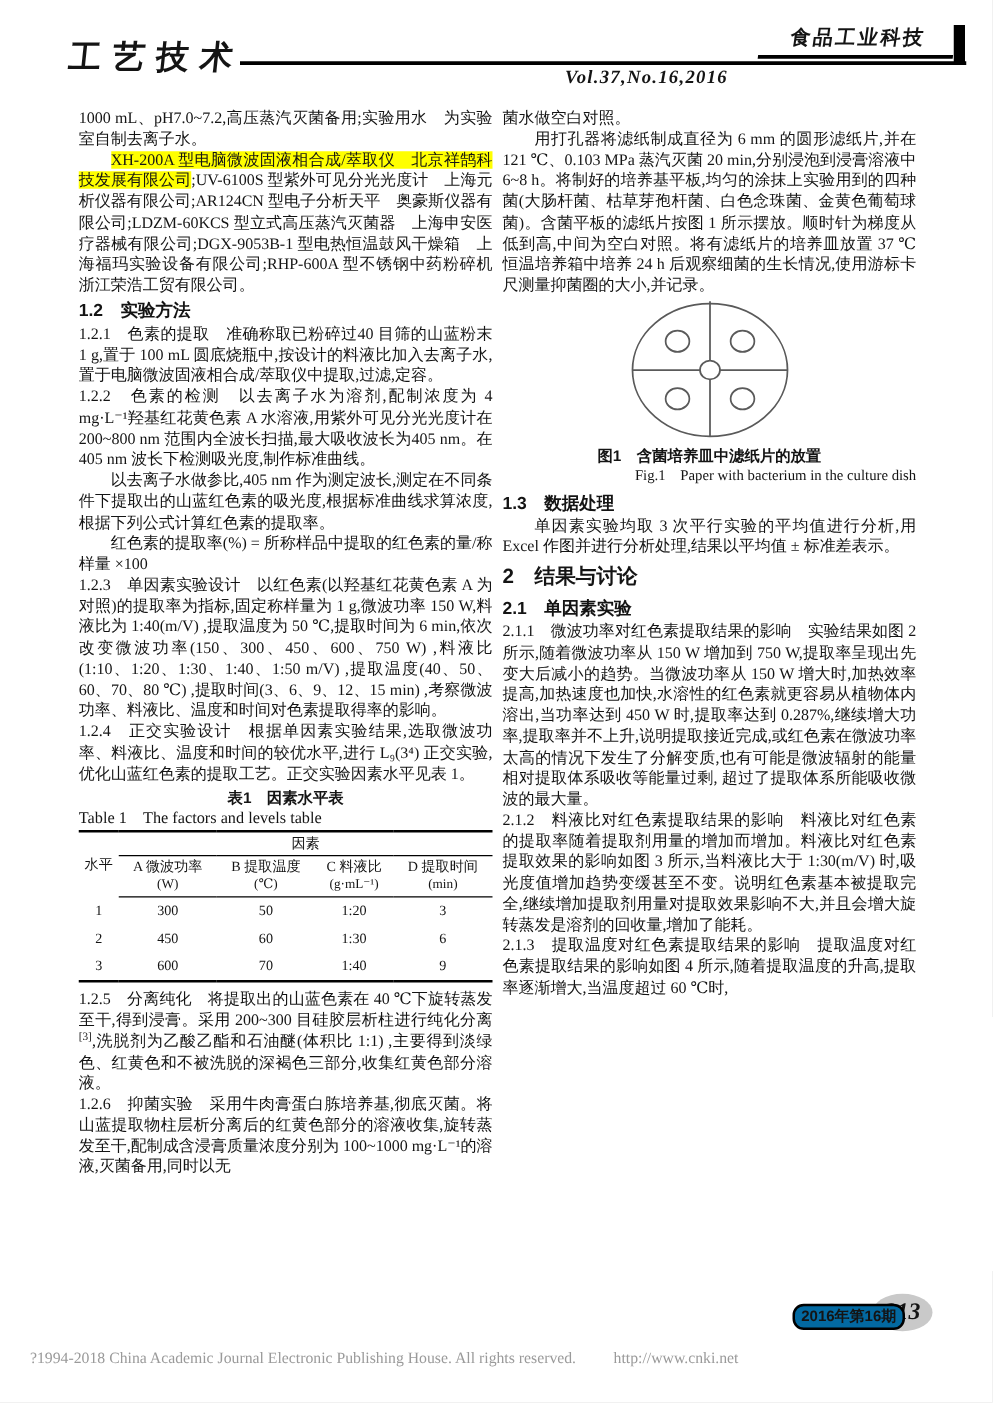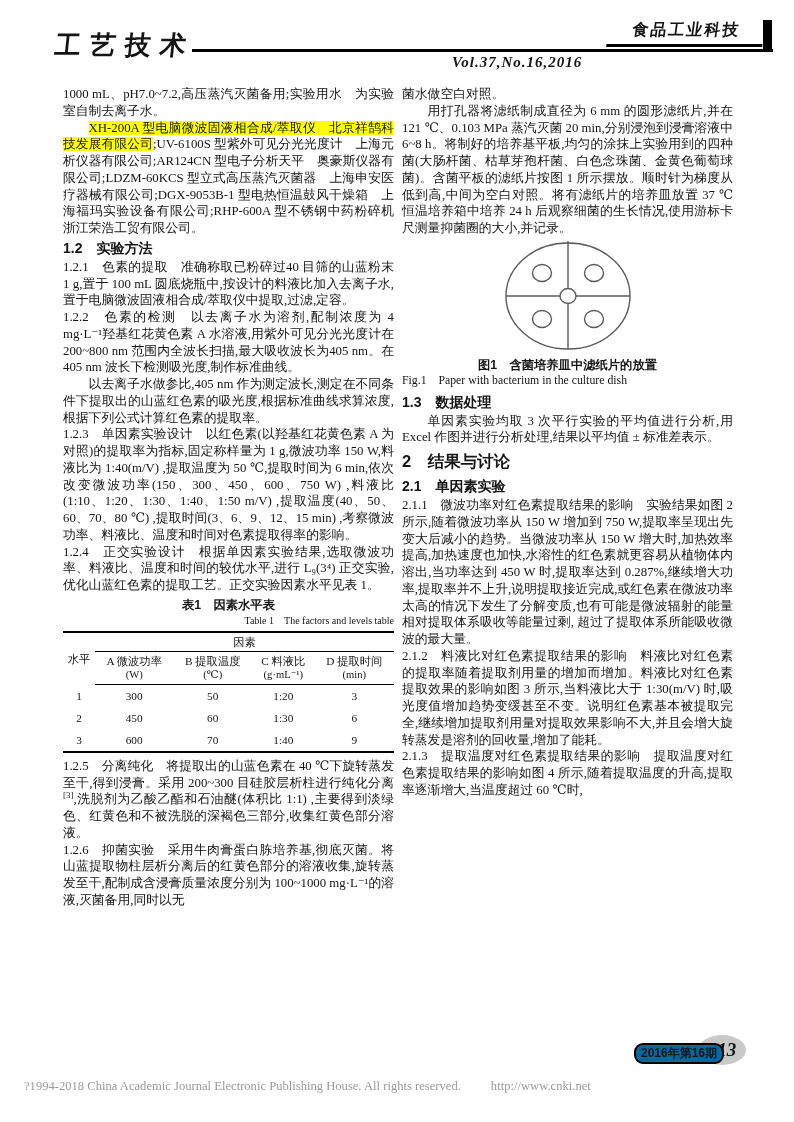--- a/index.html
+++ b/index.html
@@ -46,39 +46,39 @@
     font-weight:bold; font-size:16.5px; line-height:24px; padding:3px 0 2px;
   }
   .hl { background:#ffff00; }
   sup.ref { font-size:9px; line-height:0; }
 
   
   .tbl-caption-cn {
     text-align:center; font-weight:bold; font-size:12.3px; line-height:16px; margin-top:3px;
     font-family:"Liberation Sans","DejaVu Sans",sans-serif;
   }
-  .tbl-caption-en { text-align:right; font-size:10px; line-height:15px; margin-bottom:3px; }
+  .tbl-caption-en { text-align:left; font-size:13px; line-height:15px; margin-bottom:3px; }
   table.factors {
     width:100%; border-collapse:collapse; text-align:center;
     font-size:11.3px; line-height:14px; margin-bottom:5px;
     border-top:2.2px solid #000; border-bottom:2.2px solid #000;
   }
   table.factors th { font-weight:normal; padding:2px 0; }
   table.factors th.grp { border-bottom:1.2px solid #000; }
   table.factors thead tr.hdr th { border-bottom:1.4px solid #000; }
   table.factors td { padding:4px 0; }
   table.factors .unit { font-size:10.6px; }
 
   
   .figure-block { text-align:center; margin:3px 0 1px; }
   .fig-caption-cn {
     font-weight:bold; font-size:12.3px; line-height:16px; text-align:center;
     font-family:"Liberation Sans","DejaVu Sans",sans-serif;
   }
-  .fig-caption-en { font-size:11.8px; line-height:15px; text-align:left; margin-bottom:3px; }
+  .fig-caption-en { font-size:11.8px; line-height:15px; text-align:right; margin-bottom:3px; }
 
   
   .page-ellipse {
     position:absolute; left:698px; top:1035px; width:48px; height:30px;
     background:#c9c9c9; border-radius:50%; text-align:center;
     font-size:19px; font-weight:bold; font-style:italic; line-height:29px; z-index:1;
   }
   .issue-badge {
     position:absolute; left:634px; top:1043px; z-index:2;
     border:2.5px solid #000; border-radius:9px; background:#0369a1;
@@ -104,20 +104,21 @@
   <div class="volume">Vol.37,No.16,2016</div>
 
   <div class="col" id="left-col">
     <div id="left-paras-1">
         <p class="para body"><span>1000 mL、pH7.0~7.2,高压蒸汽灭菌备用;实验用水　为实验室自制去离子水。</span></p>
         <p class="para body indent"><span class="hl">XH-200A 型电脑微波固液相合成/萃取仪　北京祥鹄科技发展有限公司</span><span>;UV-6100S 型紫外可见分光光度计　上海元析仪器有限公司;AR124CN 型电子分析天平　奥豪斯仪器有限公司;LDZM-60KCS 型立式高压蒸汽灭菌器　上海申安医疗器械有限公司;DGX-9053B-1 型电热恒温鼓风干燥箱　上海福玛实验设备有限公司;RHP-600A 型不锈钢中药粉碎机　浙江荣浩工贸有限公司。</span></p>
         <p class="para heading2"><span>1.2　实验方法</span></p>
         <p class="para body"><span>1.2.1　色素的提取　准确称取已粉碎过40 目筛的山蓝粉末 1 g,置于 100 mL 圆底烧瓶中,按设计的料液比加入去离子水,置于电脑微波固液相合成/萃取仪中提取,过滤,定容。</span></p>
         <p class="para body"><span>1.2.2　色素的检测　以去离子水为溶剂,配制浓度为 4 mg·L⁻¹羟基红花黄色素 A 水溶液,用紫外可见分光光度计在 200~800 nm 范围内全波长扫描,最大吸收波长为405 nm。在405 nm 波长下检测吸光度,制作标准曲线。</span></p>
         <p class="para body indent"><span>以去离子水做参比,405 nm 作为测定波长,测定在不同条件下提取出的山蓝红色素的吸光度,根据标准曲线求算浓度,根据下列公式计算红色素的提取率。</span></p>
+        <p class="para body indent"><span>红色素的提取率(%) = 所称样品中提取的红色素的量/称样量 ×100</span></p>
         <p class="para body"><span>1.2.3　单因素实验设计　以红色素(以羟基红花黄色素 A 为对照)的提取率为指标,固定称样量为 1 g,微波功率 150 W,料液比为 1:40(m/V) ,提取温度为 50 ℃,提取时间为 6 min,依次改变微波功率(150、300、450、600、750 W) ,料液比(1:10、1:20、1:30、1:40、1:50 m/V) ,提取温度(40、50、60、70、80 ℃) ,提取时间(3、6、9、12、15 min) ,考察微波功率、料液比、温度和时间对色素提取得率的影响。</span></p>
         <p class="para body"><span>1.2.4　正交实验设计　根据单因素实验结果,选取微波功率、料液比、温度和时间的较优水平,进行 L₉(3⁴) 正交实验,优化山蓝红色素的提取工艺。正交实验因素水平见表 1。</span></p>
       </div>
 
     <div class="tbl-caption-cn">表1　因素水平表</div>
     <div class="tbl-caption-en">Table 1　The factors and levels table</div>
     <table class="factors">
       <thead>
         <tr>
           <th rowspan="2">水平</th>

